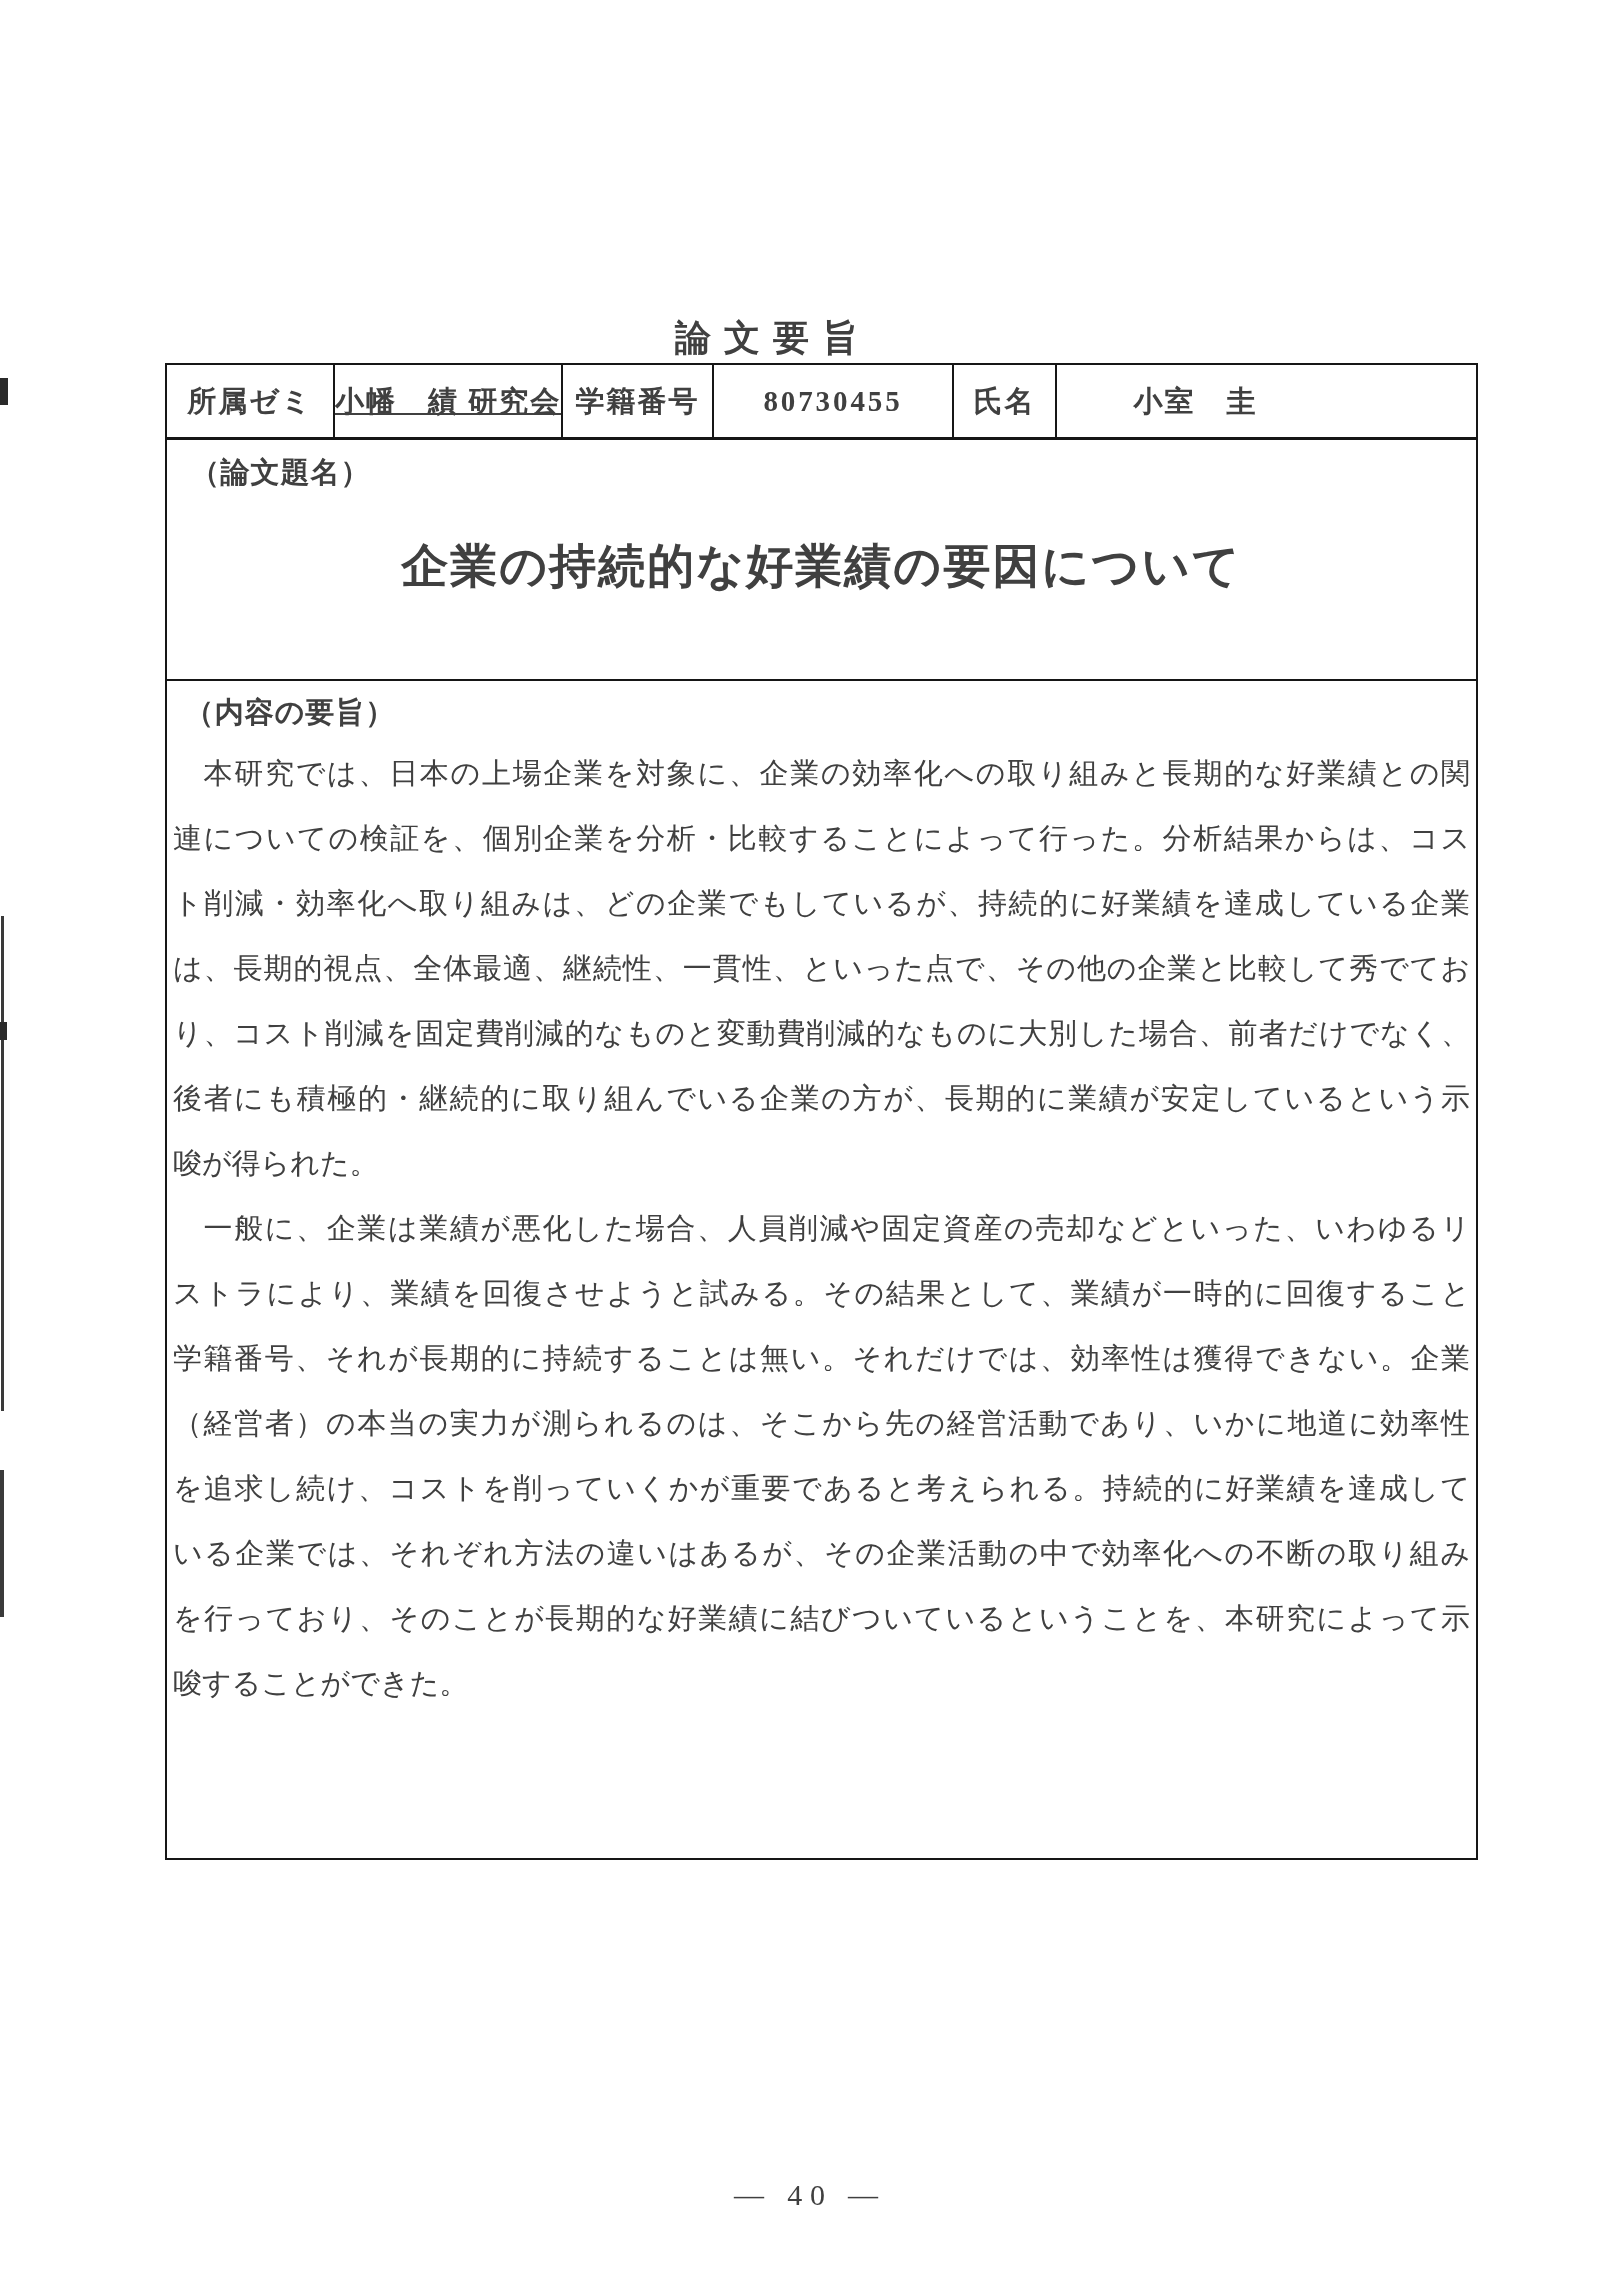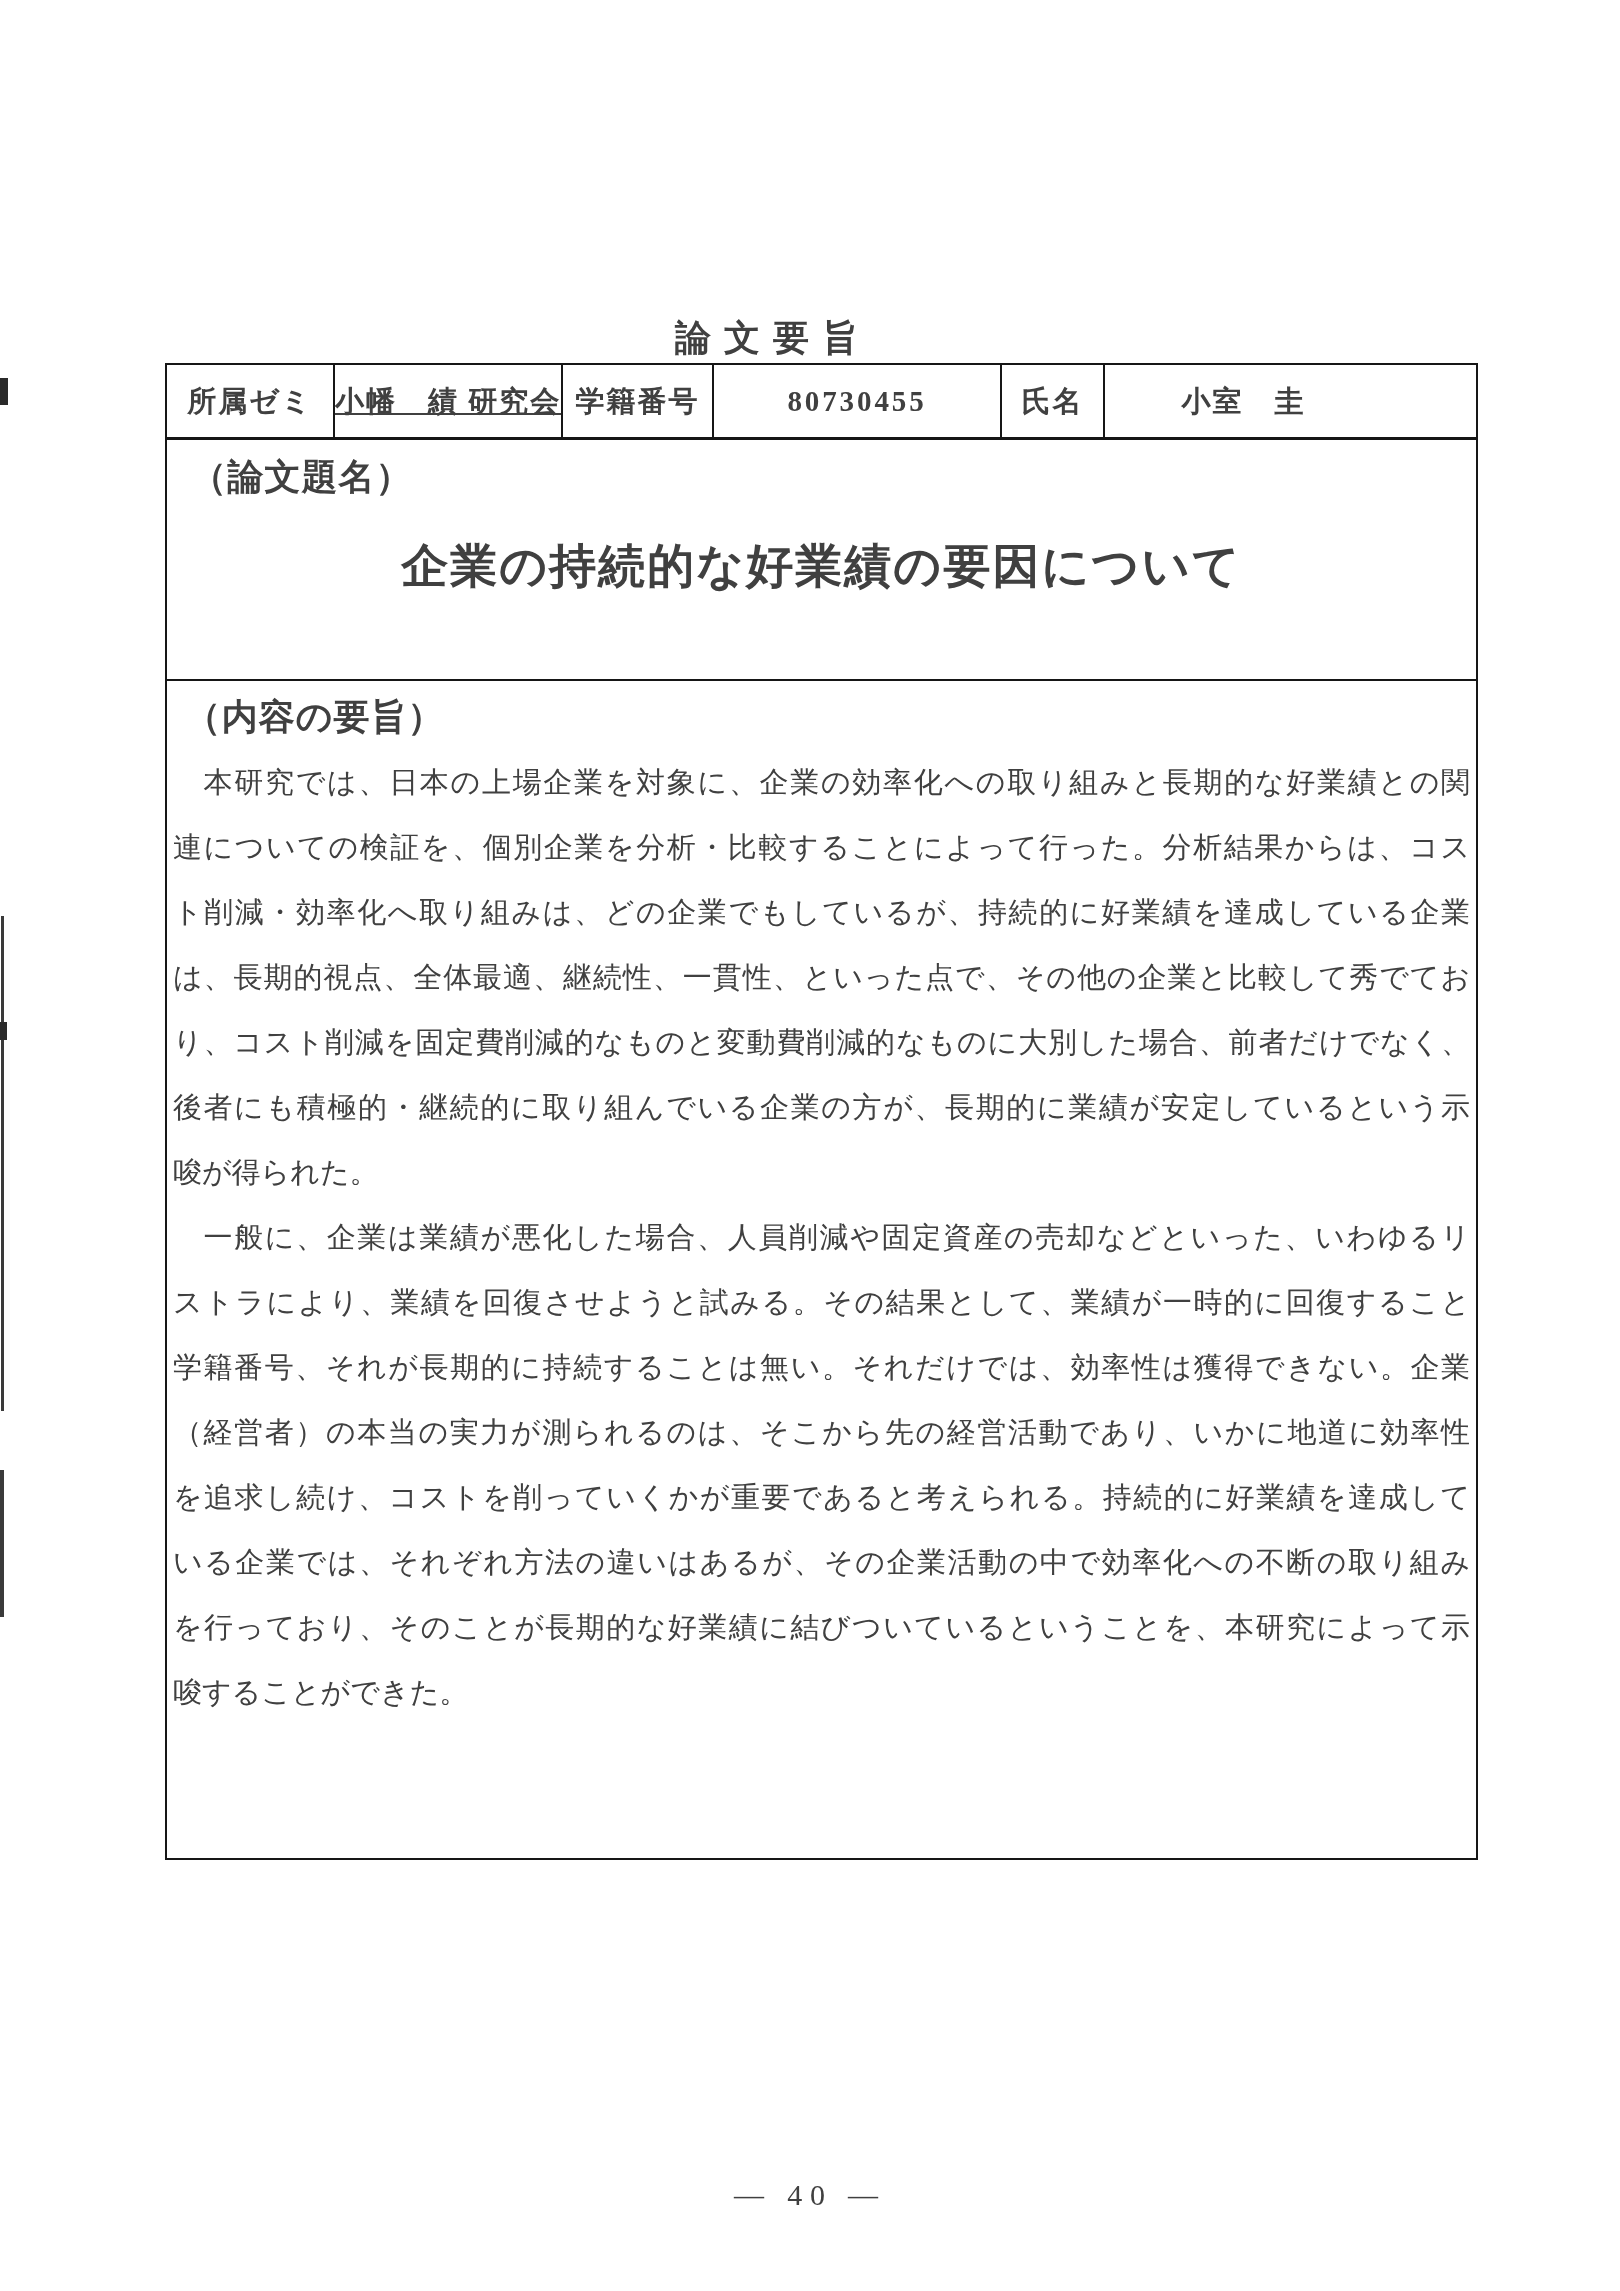--- a/index.html
+++ b/index.html
@@ -56,41 +56,41 @@
     justify-content: center;
     font-size: 29px;
     font-weight: 600;
     letter-spacing: 2px;
     white-space: pre;
   }
   .cell:last-child { border-right: none; }
   .c1 { width: 168px; }
   .c2 { width: 228px; text-decoration: underline; }
   .c3 { width: 151px; }
-  .c4 { width: 288px; letter-spacing: 2.9px; }
+  .c4 { width: 240px; letter-spacing: 2.9px; }
   .c5 { width: 103px; }
   .c6 { width: 277px; }
 
   .main-box {
     position: absolute;
     left: 165px;
     top: 437px;
     width: 1313px;
     height: 1423px;
     box-sizing: border-box;
     border: 2.9px solid #161616;
   }
   .title-area {
     box-sizing: border-box;
     height: 242px;
     border-bottom: 2.9px solid #161616;
     position: relative;
   }
   .caption {
-    font-size: 36px;
+    font-size: 29px;
     font-weight: 600;
     letter-spacing: 1px;
   }
   .title-caption {
     position: absolute;
     left: 23.5px;
     top: 13.7px;
   }
   .thesis-title {
     position: absolute;

